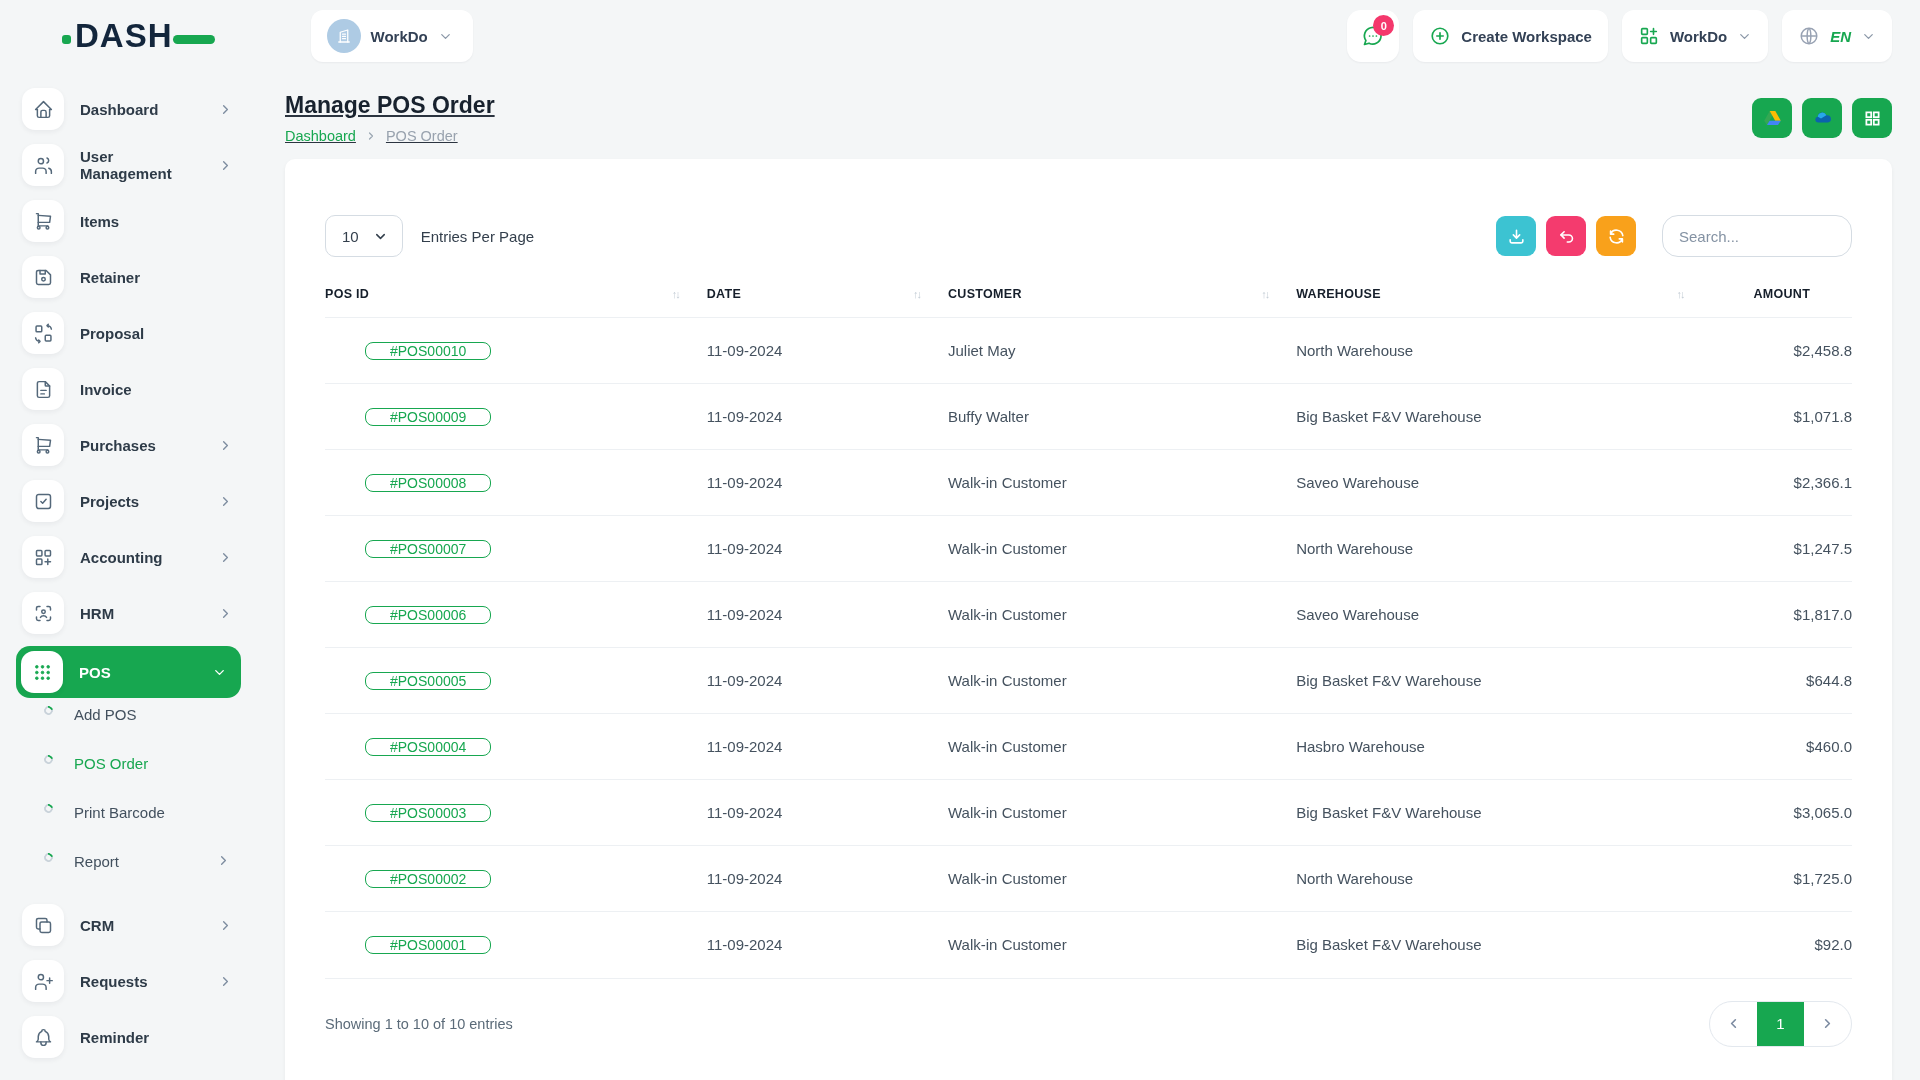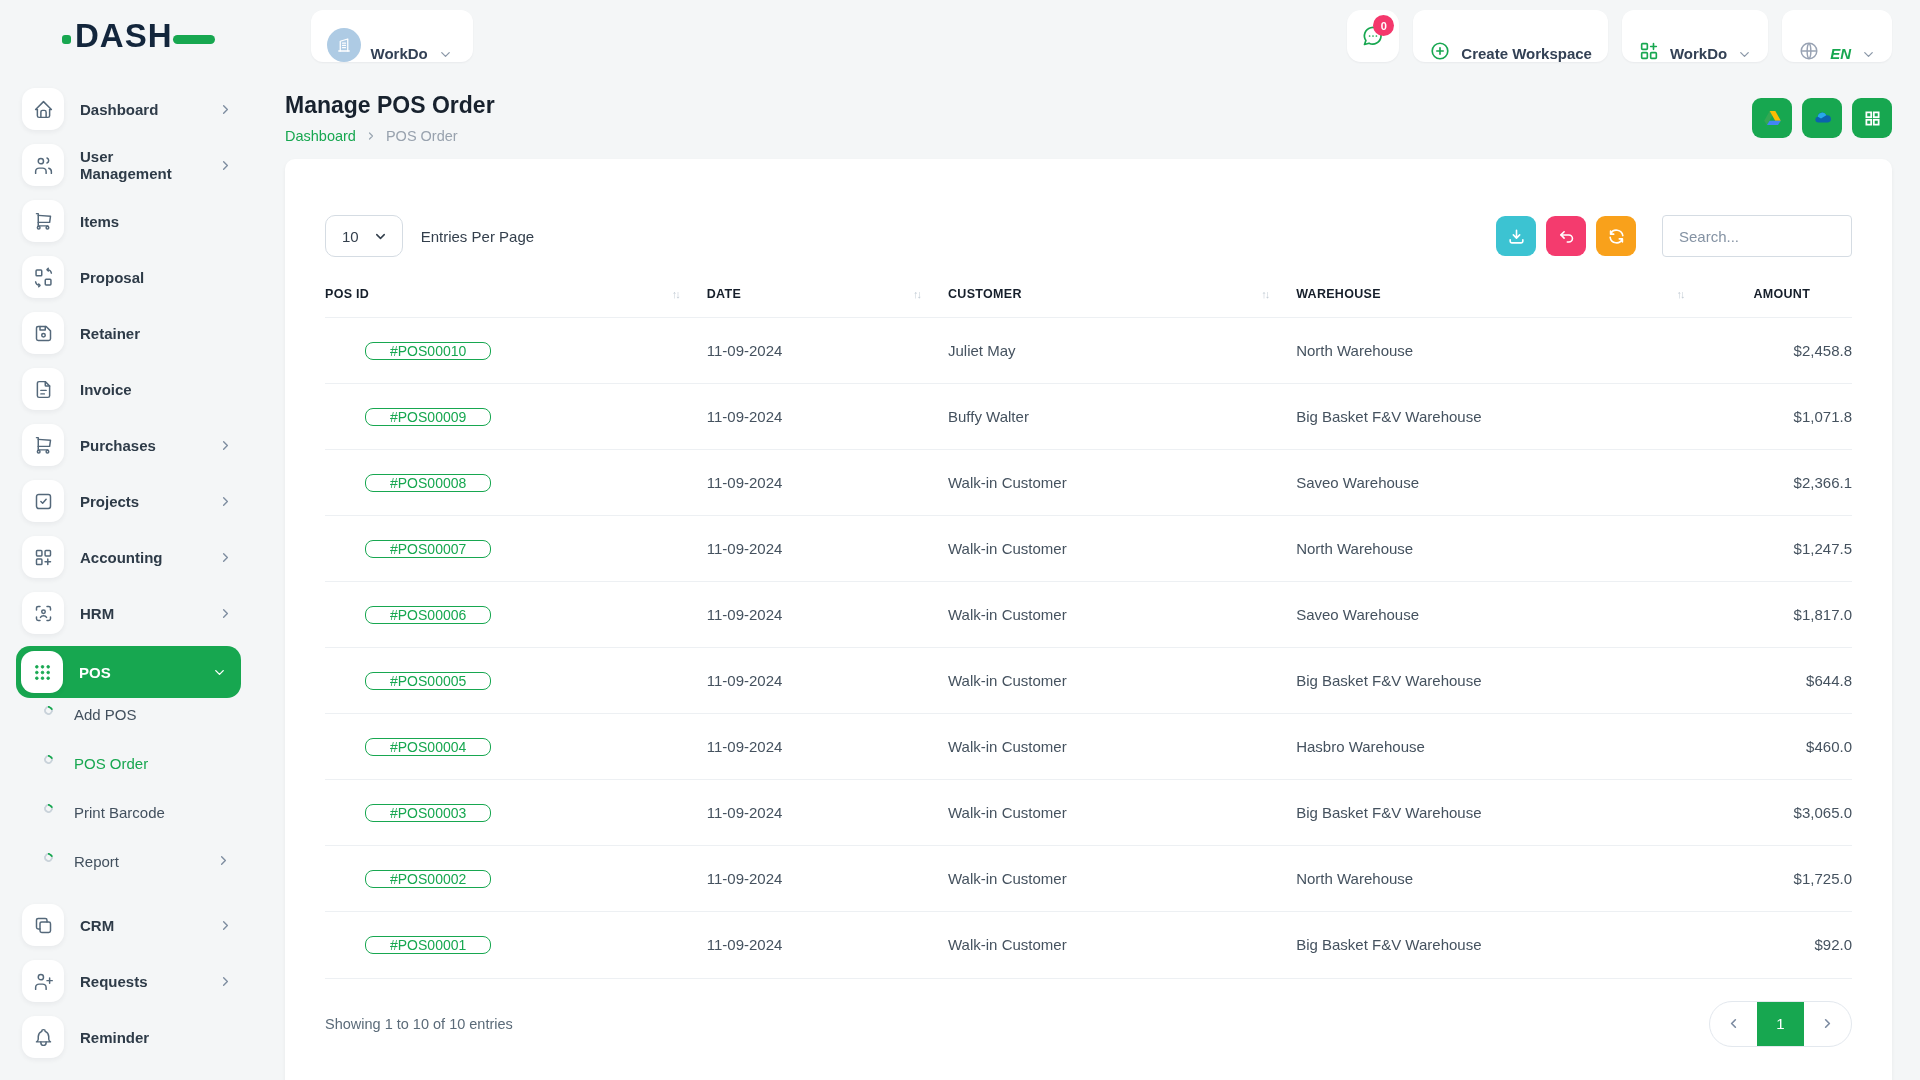--- a/index.html
+++ b/index.html
@@ -11,21 +11,21 @@
   }
   .app { display:grid; grid-template-columns:257px 1fr; grid-template-rows:72px 1fr; width:1920px; height:1080px; }
 
   
   header { grid-column:1 / 3; display:flex; align-items:center; padding:0 28px 0 62px; }
   .logo { display:flex; align-items:center; gap:4px; cursor:pointer; }
   .logo .dot { width:9px; height:9px; border-radius:3px; background:var(--green); margin-top:6px; }
   .logo .word { font-size:33px; font-weight:800; letter-spacing:1px; color:#13263c; }
   .logo .bar { width:42px; height:9px; border-radius:5px; background:var(--green); margin-left:-4px; margin-top:6px; }
 
-  .pill { display:flex; align-items:flex-end; gap:10px; background:#fff; border:none; border-radius:12px;
+  .pill { display:flex; align-items:center; gap:10px; background:#fff; border:none; border-radius:12px;
           height:52px; padding:0 16px; font-family:inherit; font-size:15px; font-weight:700; color:#33415 c;
           color:#334155; box-shadow:0 1px 2px rgba(15,23,42,.05); cursor:pointer; }
   .ws-pill { margin-left:96px; padding-right:20px; }
   .ws-avatar { width:34px; height:34px; border-radius:50%; background:#aecbe4; display:flex; align-items:center; justify-content:center; }
   .ws-avatar svg { width:18px; height:18px; stroke:#fff; }
   .top-right { margin-left:auto; display:flex; align-items:center; gap:14px; }
   .icon-btn { position:relative; width:52px; height:52px; border:none; border-radius:14px; background:#fff;
               display:flex; align-items:center; justify-content:center; box-shadow:0 1px 2px rgba(15,23,42,.05); cursor:pointer; }
   .icon-btn svg { width:24px; height:24px; stroke:var(--green); }
   .count-badge { position:absolute; top:5px; right:5px; min-width:21px; height:21px; padding:0 5px; border-radius:11px;
@@ -52,21 +52,21 @@
   .side-item.active .chev svg { stroke:#fff; }
   .side-item.active .tile svg { stroke:var(--green); fill:var(--green); }
   .side-sub { display:flex; align-items:flex-start; gap:21px; height:44px; margin-bottom:5px; padding:0 10px 0 28px; cursor:pointer; }
   .donut { width:9px; height:9px; border-radius:50%; border:2.5px solid #c9d2da; border-top-color:var(--green); transform:rotate(35deg); flex:none; }
   .side-sub .lbl { flex:1; font-size:15px; font-weight:500; color:#42505e; }
   .side-sub.active .lbl { color:var(--green); }
   .side-sub .chev svg { stroke:#7e8da0; }
 
   
   main { padding:20px 28px 0 28px; overflow:hidden; }
-  .page-head { display:flex; align-items:center; justify-content:space-between; }
+  .page-head { display:flex; align-items:center; justify-content:space-between;text-decoration:underline; }
   .page-title { font-size:23px; font-weight:700; color:#18222e; margin-bottom:9px; }
   .breadcrumb { display:flex; align-items:center; gap:9px; font-size:14.5px; }
   .breadcrumb a { color:var(--green); text-decoration:none; cursor:pointer; }
   .breadcrumb .sep svg { width:12px; height:12px; stroke:#9aa6b2; }
   .breadcrumb .current { color:#98a2ae; }
   .quick-actions { display:flex; gap:10px; }
   .qa-btn { width:40px; height:40px; border:none; border-radius:9px; background:var(--green);
             display:flex; align-items:center; justify-content:center; cursor:pointer; }
   .qa-btn svg { width:21px; height:21px; }
 
@@ -78,21 +78,21 @@
   .select-box { display:flex; align-items:center; gap:14px; height:42px; padding:0 14px 0 16px; background:#fff;
                 border:1px solid #d5dce3; border-radius:10px; font-size:15px; color:#333f4c; cursor:pointer; font-family:inherit; }
   .select-box .chev svg { stroke:#333f4c; }
   .entries-label { margin-left:18px; font-size:15px; color:#333f4c; }
   .ctrl-right { display:flex; align-items:center; gap:10px; }
   .sq { width:40px; height:40px; border:none; border-radius:9px; display:flex; align-items:center; justify-content:center; cursor:pointer; }
   .sq svg { width:19px; height:19px; stroke:#fff; }
   .sq.teal { background:var(--teal); }
   .sq.pink { background:var(--pink); }
   .sq.orange { background:var(--orange); }
-  .search { margin-left:16px; width:190px; height:42px; border:1px solid #d5dce3; border-radius:4px;
+  .search { margin-left:16px; width:190px; height:42px; border:1px solid #d5dce3; border-radius:16px;
             padding:0 16px; font-family:inherit; font-size:15px; color:#333f4c; background:#fff; }
   .search::placeholder { color:#8492a3; }
 
   table { width:100%; border-collapse:collapse; margin-top:26px; }
   th { text-align:left; padding:4px 0 16px 0; }
   .th-inner { display:flex; align-items:center; justify-content:space-between; padding-right:28px;
               font-size:12.5px; font-weight:700; color:#161f2b; letter-spacing:.3px; }
   th.right .th-inner { justify-content:center; padding-right:0; }
   .sort { font-size:11px; color:#c3ccd5; letter-spacing:-2px; }
   td { height:66px; border-top:1px solid #edf0f3; font-size:15px; color:#45525f; vertical-align:middle; padding-right:20px; }
@@ -229,37 +229,37 @@
               <circle cx="16.5" cy="19" r="1.5"></circle>
               <path d="M17 17H6V3H4"></path>
               <path d="M6 5l14 1-1 7H6"></path>
             </svg>
           </span>
           <span class="lbl">Items</span>
         </div>
         <div class="side-item">
           <span class="tile">
             <svg viewBox="0 0 24 24" fill="none" stroke="currentColor" stroke-width="1.7" stroke-linecap="round" stroke-linejoin="round">
+              <path d="M6 4h9l5 5v9a2 2 0 0 1-2 2H6a2 2 0 0 1-2-2V6a2 2 0 0 1 2-2z"></path>
+              <circle cx="12" cy="14" r="2"></circle>
+              <path d="M14 4v4H8V4"></path>
+            </svg>
+          </span>
+          <span class="lbl">Retainer</span>
+        </div>
+        <div class="side-item">
+          <span class="tile">
+            <svg viewBox="0 0 24 24" fill="none" stroke="currentColor" stroke-width="1.7" stroke-linecap="round" stroke-linejoin="round">
               <rect x="3.5" y="3.5" width="6.5" height="6.5" rx="1"></rect>
               <rect x="14" y="14" width="6.5" height="6.5" rx="1"></rect>
               <path d="M21 7a5 5 0 0 0-5-4l1.5-1.5M16 3l1.5 1.5"></path>
               <path d="M3 17a5 5 0 0 0 5 4l-1.5 1.5M8 21l-1.5-1.5"></path>
             </svg>
           </span>
           <span class="lbl">Proposal</span>
-        </div>
-        <div class="side-item">
-          <span class="tile">
-            <svg viewBox="0 0 24 24" fill="none" stroke="currentColor" stroke-width="1.7" stroke-linecap="round" stroke-linejoin="round">
-              <path d="M6 4h9l5 5v9a2 2 0 0 1-2 2H6a2 2 0 0 1-2-2V6a2 2 0 0 1 2-2z"></path>
-              <circle cx="12" cy="14" r="2"></circle>
-              <path d="M14 4v4H8V4"></path>
-            </svg>
-          </span>
-          <span class="lbl">Retainer</span>
         </div>
         <div class="side-item">
           <span class="tile">
             <svg viewBox="0 0 24 24" fill="none" stroke="currentColor" stroke-width="1.7" stroke-linecap="round" stroke-linejoin="round">
               <path d="M14 3v4a1 1 0 0 0 1 1h4"></path>
               <path d="M17 21H7a2 2 0 0 1-2-2V5a2 2 0 0 1 2-2h7l5 5v11a2 2 0 0 1-2 2z"></path>
               <path d="M9 13h6M9 17h4"></path>
             </svg>
           </span>
           <span class="lbl">Invoice</span>

